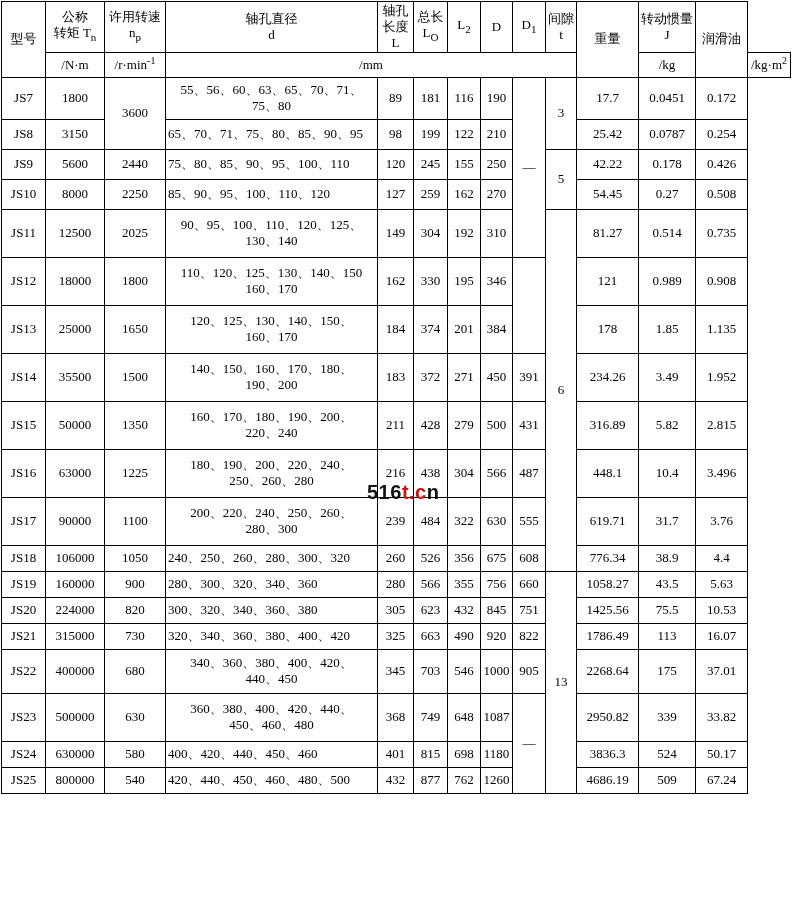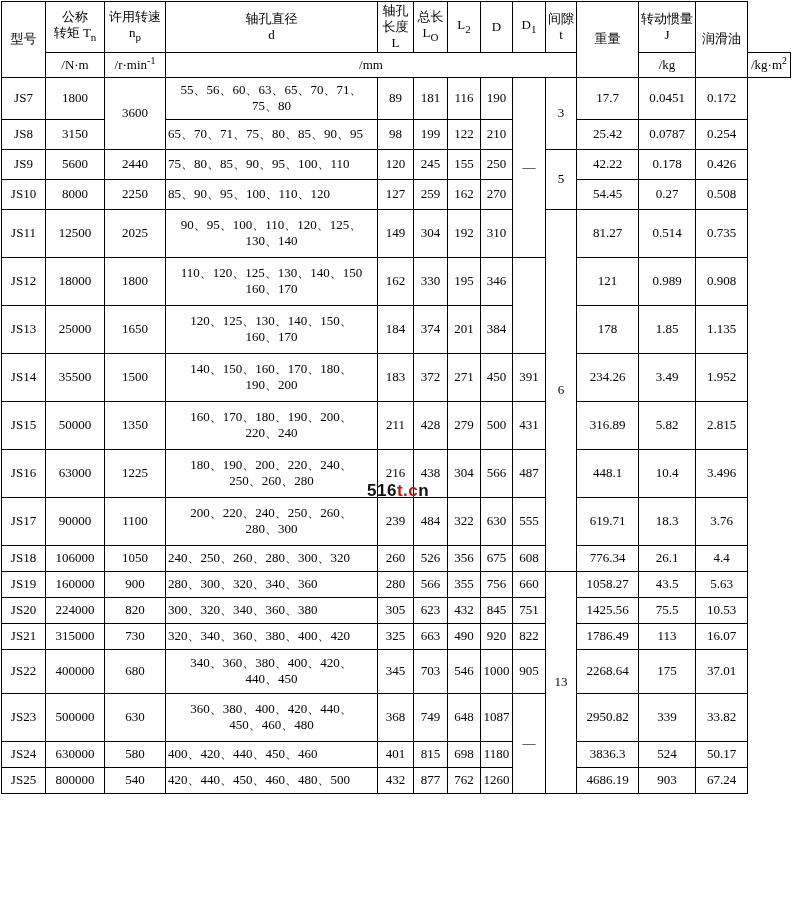--- a/index.html
+++ b/index.html
@@ -81,21 +81,21 @@
   col.c-d1      { width: 33px; }
   col.c-gap     { width: 31px; }
   col.c-weight  { width: 62px; }
   col.c-inertia { width: 57px; }
   col.c-oil     { width: 52px; }
 
   .wm {
     position: absolute;
     left: 367px;
     top: 480px;
-    font-size: 17px;
+    font-size: 20px;
     font-weight: bold;
     font-family: "Liberation Sans", sans-serif;
     letter-spacing: 0.5px;
     pointer-events: none;
   }
   .wm .red { color: #cc1111; }
   .wm .blk { color: #111; }
 </style>
 </head>
 <body>
@@ -305,35 +305,35 @@
           <td class="model">JS17</td>
           <td>90000</td>
           <td rowspan="1">1100</td>
           <td class="bore">200、220、240、250、260、<br>280、300</td>
           <td>239</td>
           <td>484</td>
           <td>322</td>
           <td>630</td>
           <td>555</td>
           <td>619.71</td>
-          <td>18.3</td>
+          <td>31.7</td>
           <td>3.76</td>
         </tr>
         <tr style="height: 26px;">
           <td class="model">JS18</td>
           <td>106000</td>
           <td rowspan="1">1050</td>
           <td class="bore ctr">240、250、260、280、300、320</td>
           <td>260</td>
           <td>526</td>
           <td>356</td>
           <td>675</td>
           <td>608</td>
           <td>776.34</td>
-          <td>26.1</td>
+          <td>38.9</td>
           <td>4.4</td>
         </tr>
         <tr style="height: 26px;">
           <td class="model">JS19</td>
           <td>160000</td>
           <td rowspan="1">900</td>
           <td class="bore ctr">280、300、320、340、360</td>
           <td>280</td>
           <td>566</td>
           <td>355</td>
@@ -416,21 +416,21 @@
         <tr style="height: 26px;">
           <td class="model">JS25</td>
           <td>800000</td>
           <td rowspan="1">540</td>
           <td class="bore ctr">420、440、450、460、480、500</td>
           <td>432</td>
           <td>877</td>
           <td>762</td>
           <td>1260</td>
           <td>4686.19</td>
-          <td>903</td>
+          <td>509</td>
           <td>67.24</td>
         </tr>
       </tbody>
   </table>
 
   <div class="wm">
     <span class="blk">516</span><span class="red">t.c</span><span class="blk">n</span>
   </div>
 
 </div>

